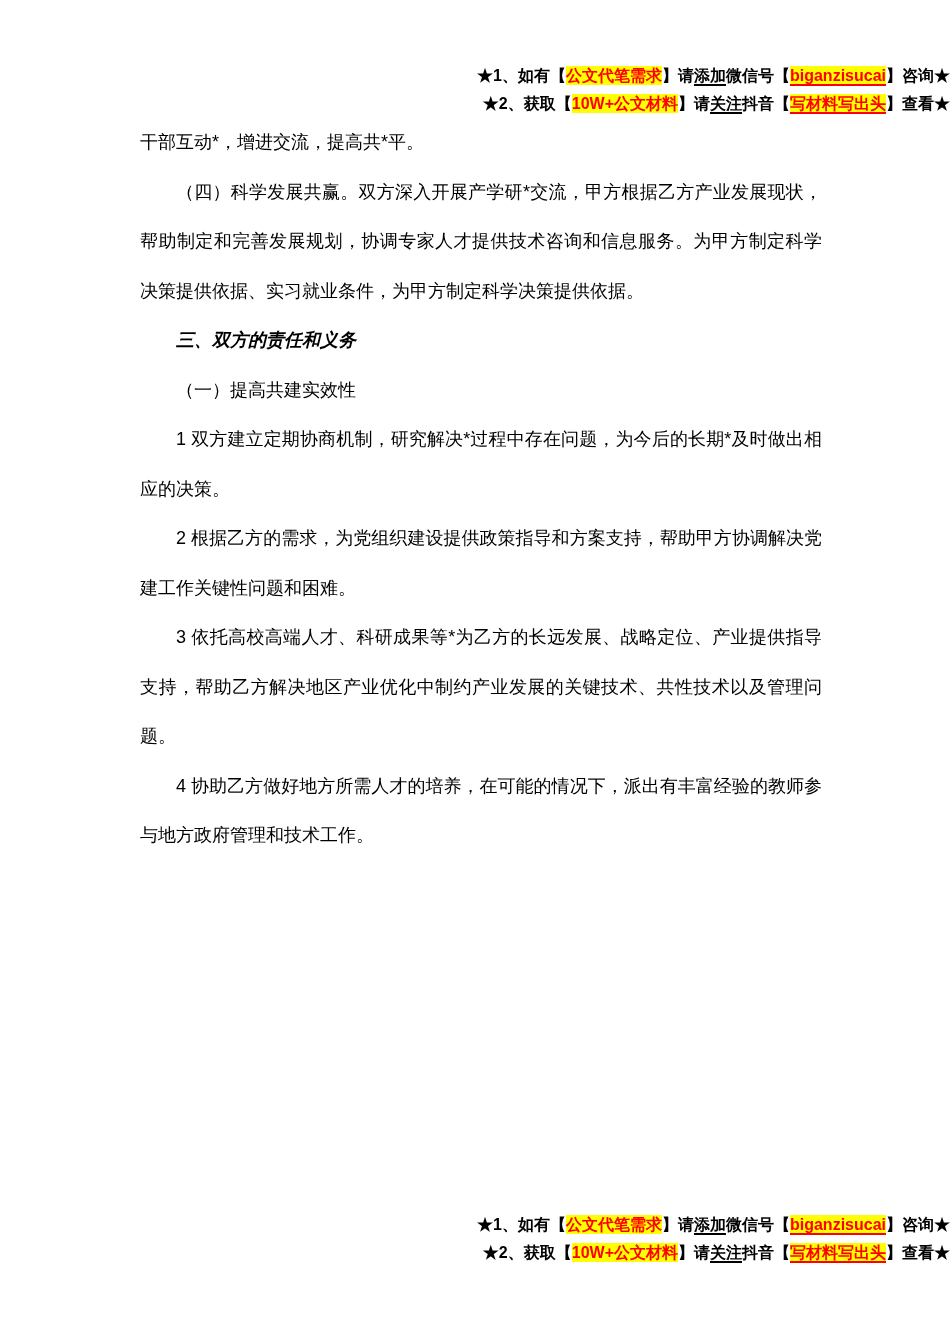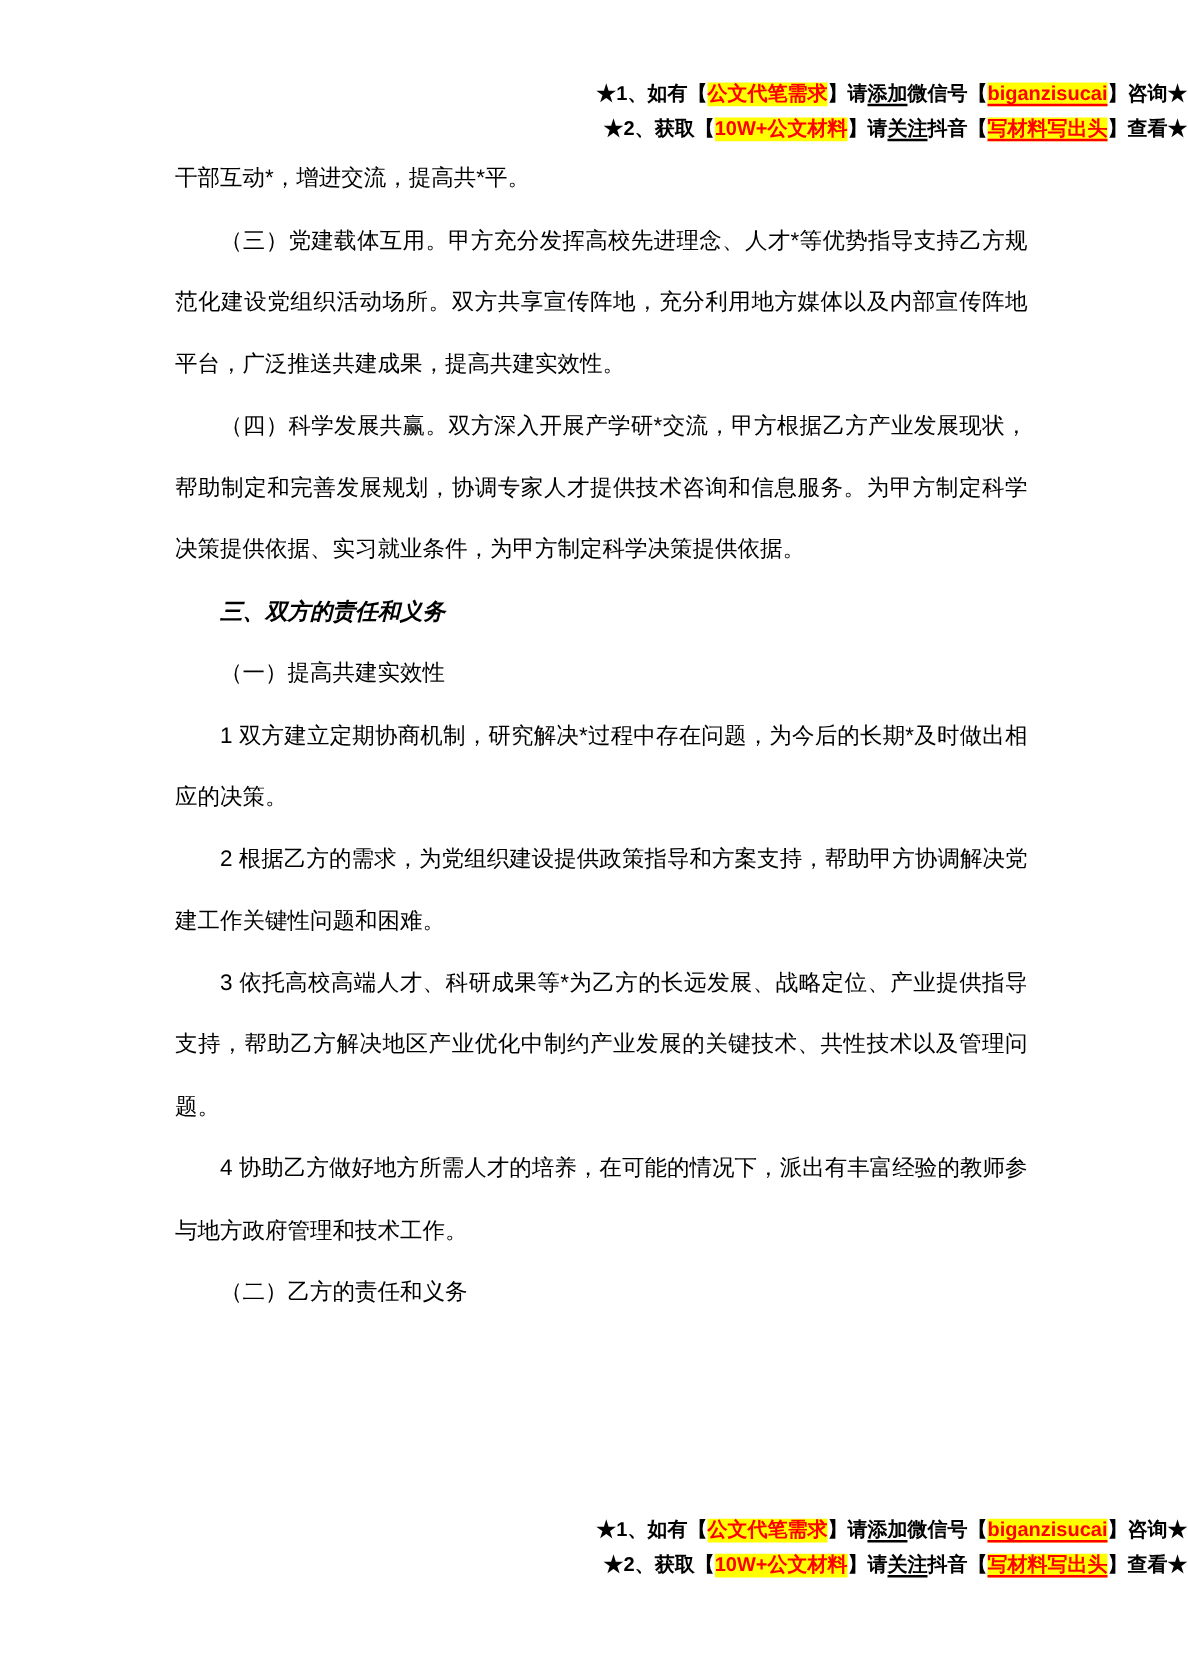--- a/index.html
+++ b/index.html
@@ -75,29 +75,27 @@
 
 <div class="page">
 
   <div class="promo-banner top">
       <div class="promo-line"><span class="seg-plain">★1、如有【</span><span class="seg-hl">公文代笔需求</span><span class="seg-plain">】请</span><span class="seg-u">添加</span><span class="seg-plain">微信号【</span><span class="seg-hlu">biganzisucai</span><span class="seg-plain">】咨询★</span></div>
       <div class="promo-line"><span class="seg-plain">★2、获取【</span><span class="seg-hl">10W+公文材料</span><span class="seg-plain">】请</span><span class="seg-u">关注</span><span class="seg-plain">抖音【</span><span class="seg-hlu">写材料写出头</span><span class="seg-plain">】查看★</span></div>
     </div>
 
   <div class="doc-body">
       <p class="">干部互动*，增进交流，提高共*平。</p>
-      <p class="indent">（三）党建载体互用。甲方充分发挥高校先进理念、人才*等优势指导支持乙方规范化建设党组织活动场所。双方共享宣传阵地，充分利用地方媒体以及内部宣传阵地平台，广泛推送共建成果，提高共建实效性。</p>
       <p class="indent">（四）科学发展共赢。双方深入开展产学研*交流，甲方根据乙方产业发展现状，帮助制定和完善发展规划，协调专家人才提供技术咨询和信息服务。为甲方制定科学决策提供依据、实习就业条件，为甲方制定科学决策提供依据。</p>
       <p class="indent bold">三、双方的责任和义务</p>
       <p class="indent">（一）提高共建实效性</p>
       <p class="indent">1 双方建立定期协商机制，研究解决*过程中存在问题，为今后的长期*及时做出相应的决策。</p>
       <p class="indent">2 根据乙方的需求，为党组织建设提供政策指导和方案支持，帮助甲方协调解决党建工作关键性问题和困难。</p>
       <p class="indent">3 依托高校高端人才、科研成果等*为乙方的长远发展、战略定位、产业提供指导支持，帮助乙方解决地区产业优化中制约产业发展的关键技术、共性技术以及管理问题。</p>
       <p class="indent">4 协助乙方做好地方所需人才的培养，在可能的情况下，派出有丰富经验的教师参与地方政府管理和技术工作。</p>
-      <p class="indent">（二）乙方的责任和义务</p>
     </div>
 
   <div class="promo-banner bottom">
       <div class="promo-line"><span class="seg-plain">★1、如有【</span><span class="seg-hl">公文代笔需求</span><span class="seg-plain">】请</span><span class="seg-u">添加</span><span class="seg-plain">微信号【</span><span class="seg-hlu">biganzisucai</span><span class="seg-plain">】咨询★</span></div>
       <div class="promo-line"><span class="seg-plain">★2、获取【</span><span class="seg-hl">10W+公文材料</span><span class="seg-plain">】请</span><span class="seg-u">关注</span><span class="seg-plain">抖音【</span><span class="seg-hlu">写材料写出头</span><span class="seg-plain">】查看★</span></div>
     </div>
 
 </div>
 
 </body></html>

